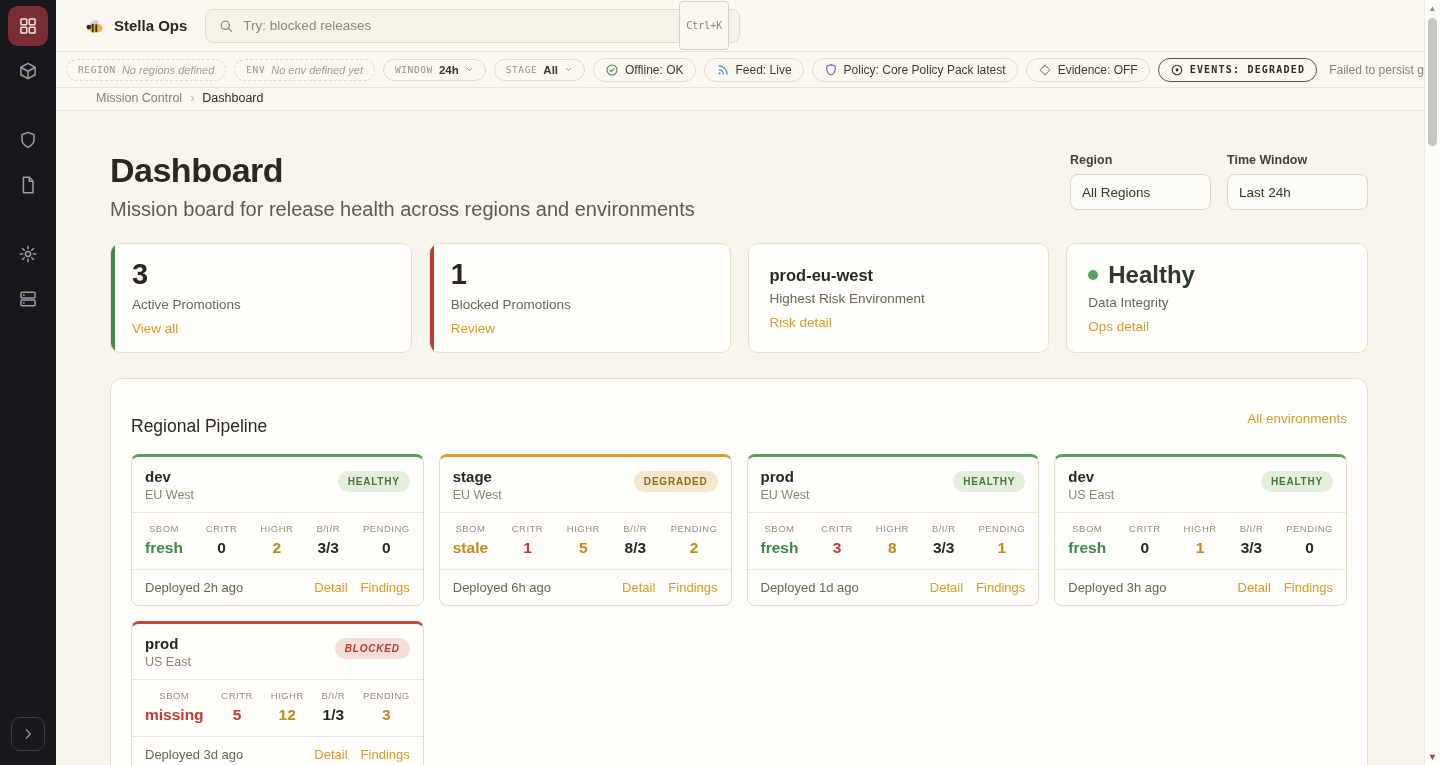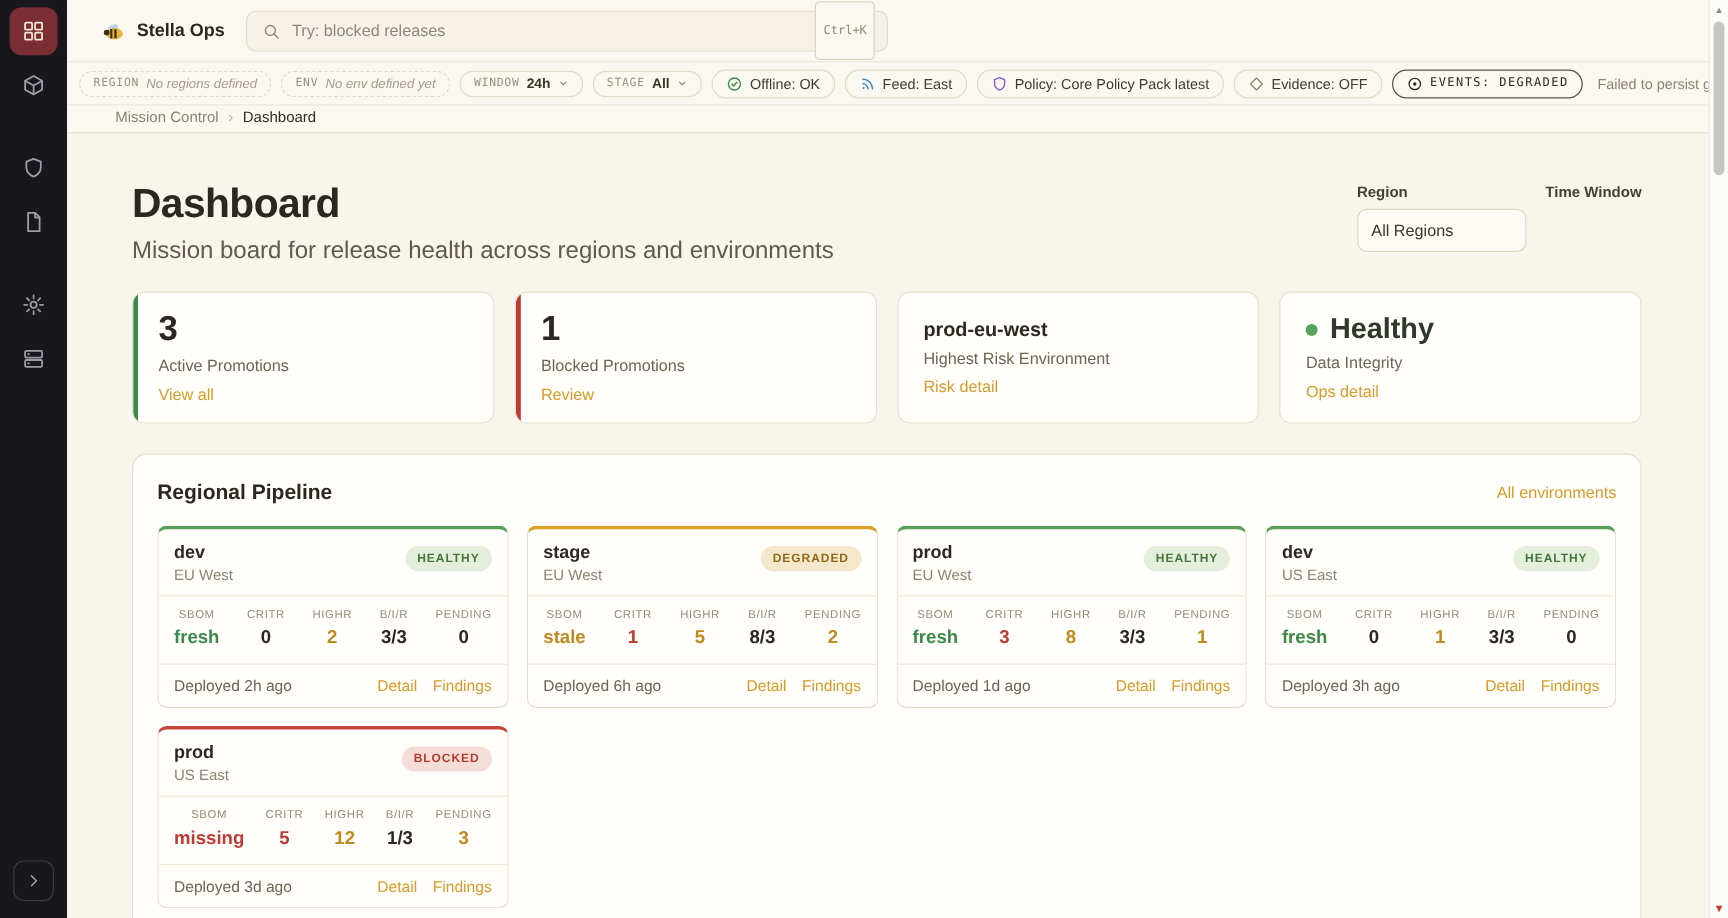--- a/index.html
+++ b/index.html
@@ -46,21 +46,21 @@
   .context-bar { height:36px; background:#fbf8f1; border-bottom:1px solid #eae4d6; display:flex; align-items:center; gap:8px; padding:0 12px 0 10px; flex:none; white-space:nowrap; }
   .pill { display:flex; align-items:center; gap:6px; border:1px solid #e2dbc9; border-radius:999px; padding:4px 11px; background:transparent; }
   .pill.empty { border-style:dashed; }
   .pill-label { font-family:"DejaVu Sans Mono",monospace; font-size:9.5px; letter-spacing:0.6px; color:#97907d; }
   .pill-italic { font-size:11px; font-style:italic; color:#a49d8a; }
   .pill-value { font-size:11.5px; font-weight:bold; color:#3a362c; }
   .pill .chev { width:9px; height:9px; color:#8a8474; }
   .pill-status { font-size:12px; color:#3f3b30; }
   .pill svg.st { width:14px; height:14px; flex:none; }
   .events-pill { border-color:#56524a; }
-  .pill-mono { font-family:"DejaVu Sans Mono",monospace; font-size:10px; letter-spacing:1.2px; font-weight:normal; color:#2f2c24; }
+  .pill-mono { font-family:"DejaVu Sans Mono",monospace; font-size:10px; letter-spacing:1.2px; font-weight:bold; color:#2f2c24; }
   .events-pill svg.st { color:#2f2c24; }
   .ctx-warning { font-size:12px; color:#8a8474; margin-left:4px; }
 
   
   .breadcrumb { height:23px; background:#fbf8f1; border-bottom:1px solid #eae4d6; display:flex; align-items:center; gap:8px; padding:0 0 3px 40px; font-size:12.5px; flex:none; }
   .crumb { color:#8a8474; cursor:pointer; text-decoration:none; }
   .crumb.current { color:#2f2c24; cursor:default; }
   .crumb-sep { color:#b9b2a0; }
 
   
@@ -82,34 +82,34 @@
   .stat-value.text { font-size:16.5px; padding-top:7px; }
   .stat-value.health { font-size:24px; display:flex; align-items:center; gap:10px; color:#2e382c; padding-top:2px; }
   .dot { width:10px; height:10px; border-radius:50%; background:#56a35b; flex:none; }
   .stat-label { font-size:13.5px; color:#6b6557; margin-top:6px; }
   .link { color:var(--accent,#d99a28); cursor:pointer; text-decoration:none; }
   .stat-link { display:inline-block; font-size:13.5px; margin-top:9px; }
 
   
   .pipeline { background:#fffefa; border:1px solid #e7e0d1; border-radius:12px; margin-top:25px; padding:21px 20px; min-height:420px; }
   .pipeline-head { display:flex; align-items:center; }
-  .pipeline-title { font-size:17.5px; font-weight:bold; color:#2b2822; }
+  .pipeline-title { font-size:17.5px; font-weight:normal; color:#2b2822;margin-top:16px; }
   .pipeline-link { margin-left:auto; font-size:13.5px; }
   .env-grid { display:grid; grid-template-columns:repeat(4,1fr); gap:15px; margin-top:17px; }
   .env-card { background:#fffefa; border:1px solid #e4ddcb; border-top-width:3px; border-radius:8px; }
   .env-card.healthy { border-top-color:#57a05a; }
   .env-card.degraded { border-top-color:#d9a02a; }
   .env-card.blocked { border-top-color:#c4473e; }
   .env-head { display:flex; align-items:flex-start; padding:11px 13px 10px; border-bottom:1px solid #efe9da; }
   .env-name { font-size:15px; font-weight:bold; color:#2b2822; }
   .env-region { font-size:12.5px; color:#8a8474; margin-top:3px; }
   .badge { margin-left:auto; font-size:10px; font-weight:bold; letter-spacing:0.8px; border-radius:999px; padding:5px 10px; margin-top:3px; flex:none; }
   .badge.healthy { background:#e4efdb; color:#44763c; }
   .badge.degraded { background:#f4e7cb; color:#8f6a17; }
-  .badge.blocked { background:#f4ddd7; color:#b23c32; }
+  .badge.blocked { background:#f4ddd7; color:#b23c32;font-style:italic; }
   .env-stats { display:flex; justify-content:space-between; padding:10px 13px 12px; border-bottom:1px solid #efe9da; }
   .env-stat { text-align:center; }
   .env-stat-label { font-size:9.5px; letter-spacing:0.5px; color:#948d7a; }
   .env-stat-value { font-size:15.5px; font-weight:bold; color:#2b2822; margin-top:5px; }
   .v-green { color:var(--green,#3c8a47); }
   .v-amber { color:var(--amber,#c28a1e); }
   .v-red { color:var(--red,#bf3a32); }
   .env-foot { display:flex; align-items:center; padding:10px 13px; font-size:13px; }
   .env-deployed { color:#6b6557; }
   .env-links { margin-left:auto; display:flex; gap:13px; }
@@ -226,21 +226,21 @@
             <circle cx="12" cy="12" r="8.6"></circle>
             <path d="M8.4 12.4l2.4 2.4 4.8-5.2"></path>
           </svg>
         <span class="pill-status">Offline: OK</span>
       </div>
       <div class="pill">
         <svg class="st" viewBox="0 0 24 24" fill="none" stroke="#2f7fd1" stroke-width="1.9" stroke-linecap="round">
             <path d="M5 11.5a7.5 7.5 0 017.5 7.5M5 5a14 14 0 0114 14"></path>
             <circle cx="6.2" cy="17.8" r="1.5" fill="#2f7fd1" stroke="none"></circle>
           </svg>
-        <span class="pill-status">Feed: East</span>
+        <span class="pill-status">Feed: Live</span>
       </div>
       <div class="pill">
         <svg class="st" viewBox="0 0 24 24" fill="none" stroke="#7d5bd1" stroke-width="1.9" stroke-linejoin="round">
             <path d="M12 2.8l7.2 2.9v5.5c0 4.6-3 7.8-7.2 9.5-4.2-1.7-7.2-4.9-7.2-9.5V5.7L12 2.8z"></path>
           </svg>
         <span class="pill-status">Policy: Core Policy Pack latest</span>
       </div>
       <div class="pill">
         <svg class="st" viewBox="0 0 24 24" fill="none" stroke="#8a8474" stroke-width="1.8" stroke-linejoin="round">
             <path d="M12 3.5l8.5 8.5-8.5 8.5L3.5 12z"></path>
@@ -270,20 +270,21 @@
           <h1 class="page-title">Dashboard</h1>
           <div class="page-sub">Mission board for release health across regions and environments</div>
         </div>
         <div class="head-filters">
           <div class="filter">
             <span class="filter-label">Region</span>
             <div class="select">All Regions</div>
           </div>
           <div class="filter">
             <span class="filter-label">Time Window</span>
+            <div class="select">Last 24h</div>
           </div>
         </div>
       </div>
 
       <div class="stats-row">
         <div class="stat-card accent-green">
           <div class="stat-value num">3</div>
           <div class="stat-label">Active Promotions</div>
           <a class="link stat-link">View all</a>
         </div>

